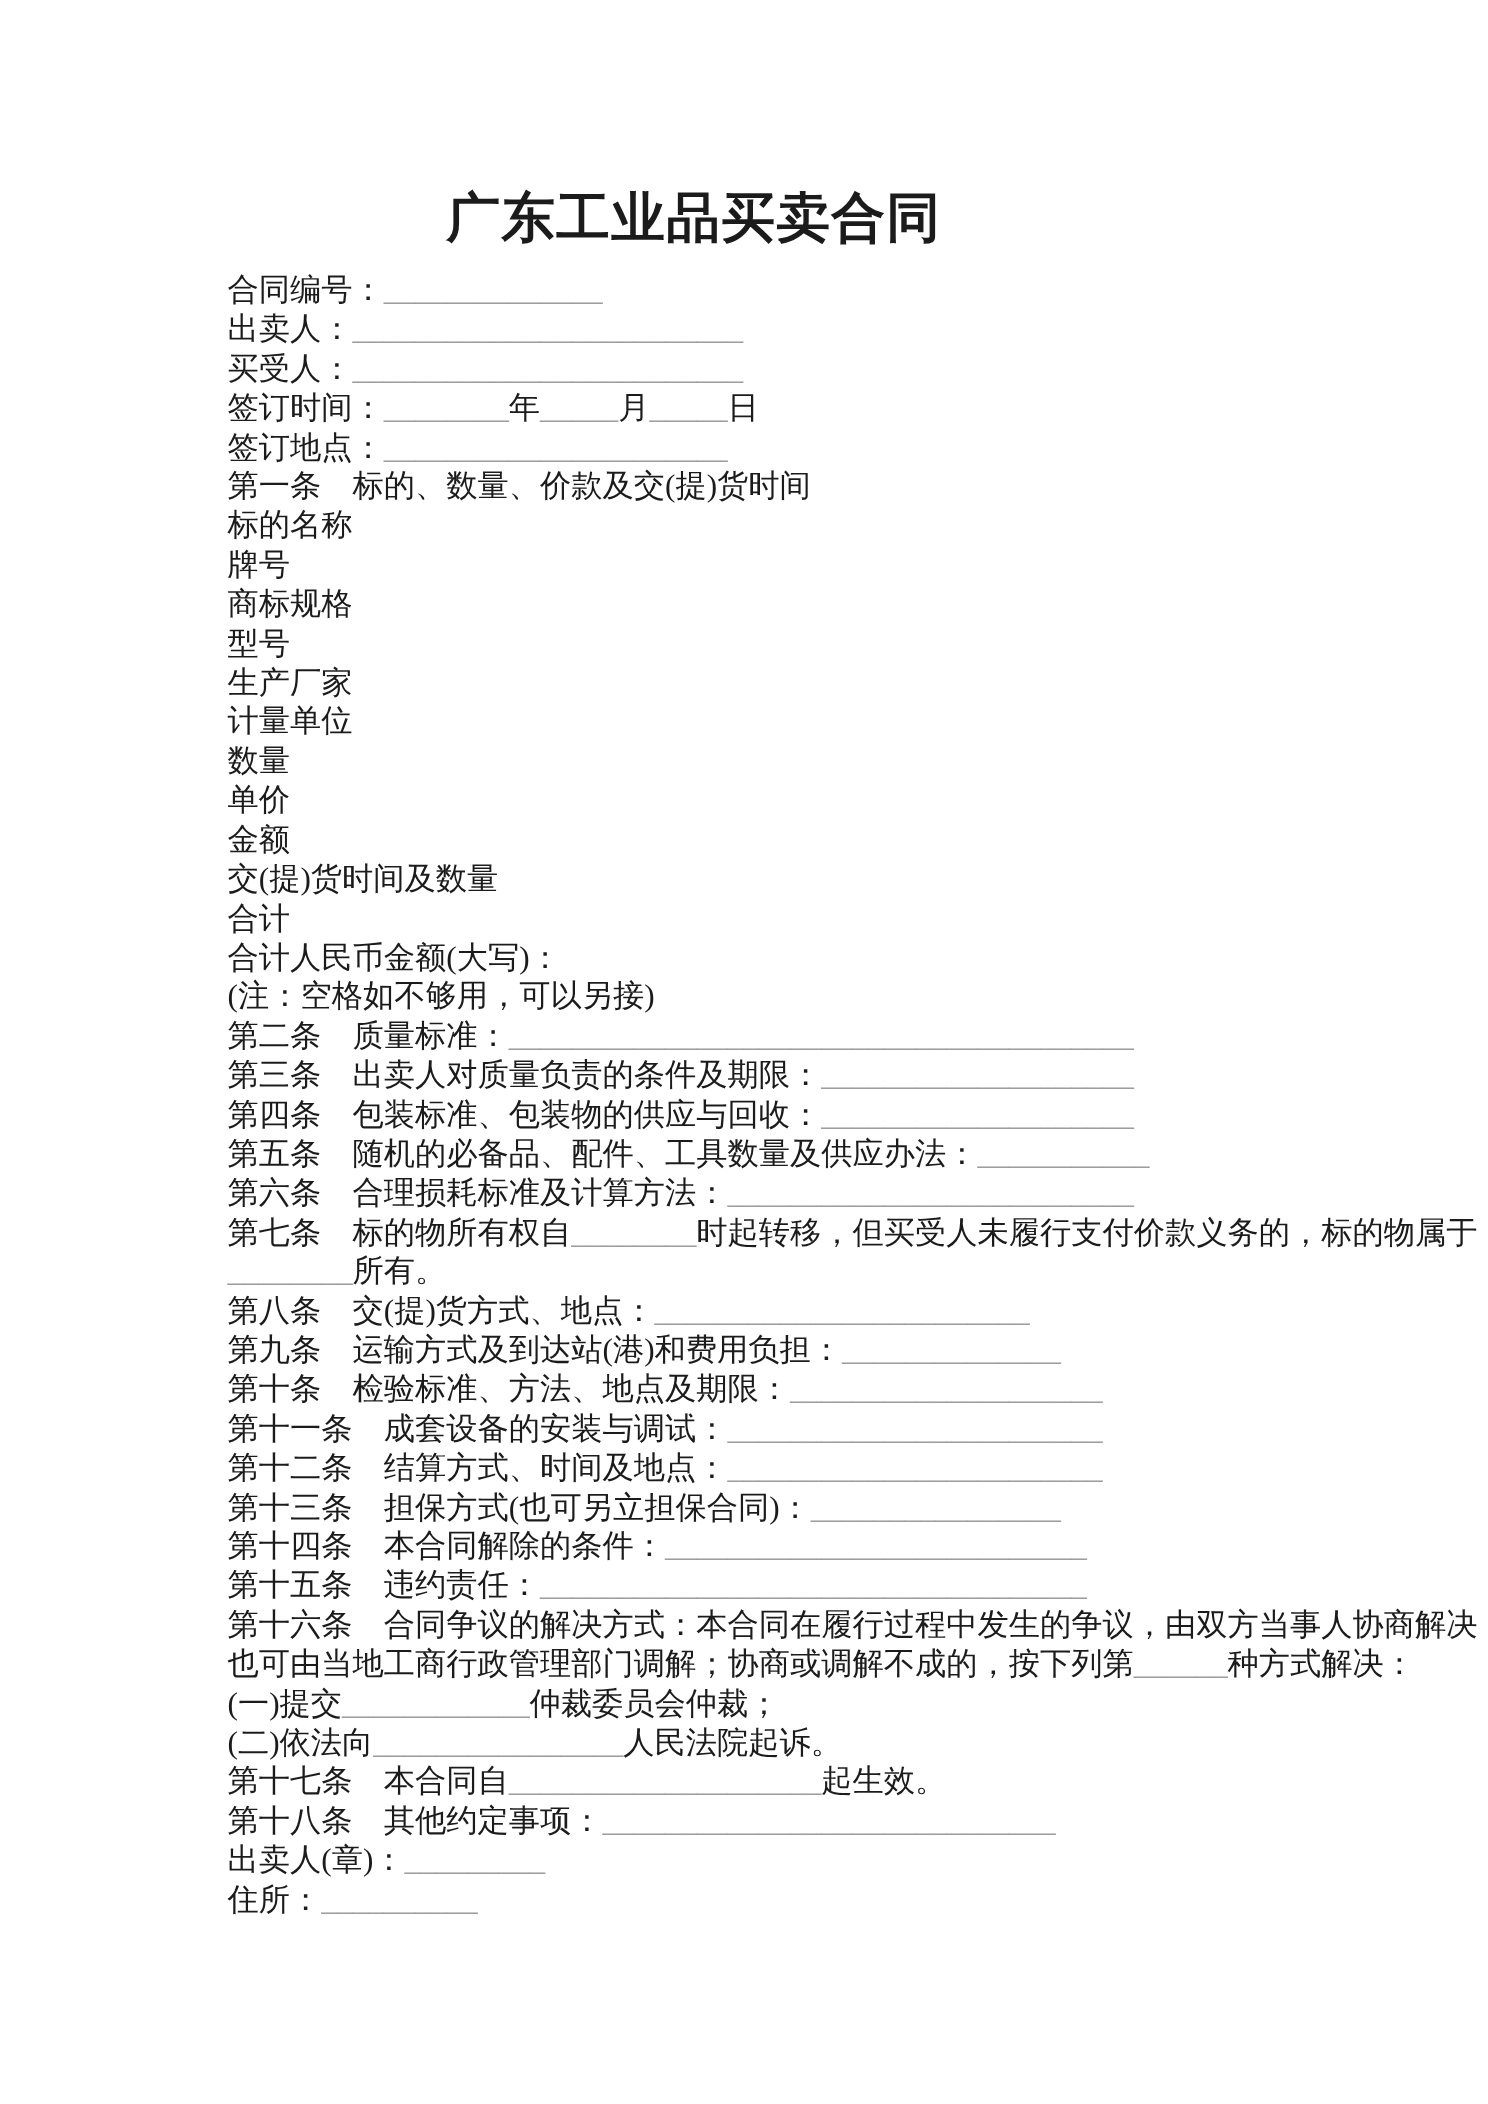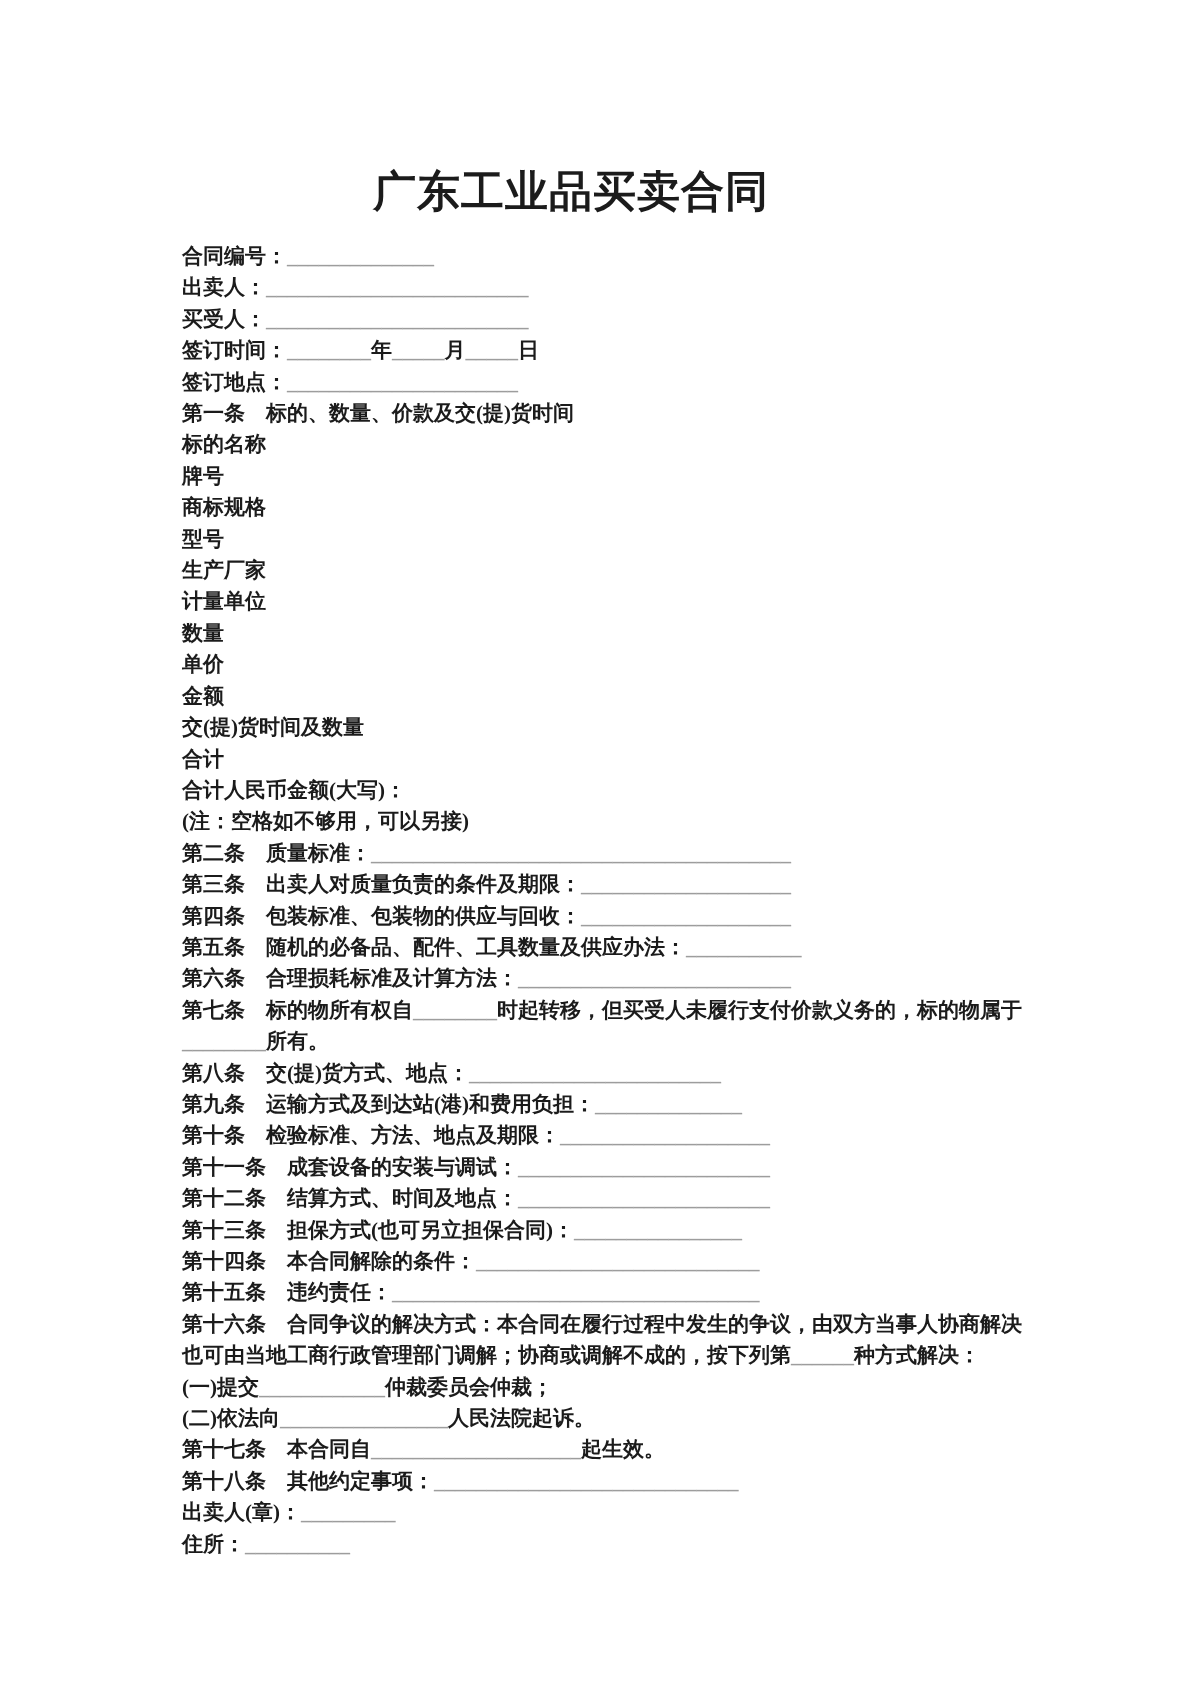--- a/index.html
+++ b/index.html
@@ -14,37 +14,36 @@
     background: #ffffff;
     overflow: hidden;
     font-family: "Liberation Serif", "DejaVu Serif", serif;
     color: #1b1b1b;
   }
   .doc-title {
     position: absolute;
     top: 152px;
     left: 0;
     width: 1110px;
-    margin: 16px;
+    margin: 0;
     text-align: center;
     font-size: 43px;
     line-height: 48px;
     font-weight: bold;
     letter-spacing: 1px;
     white-space: pre;
   }
   .body-lines {
     position: absolute;
-    top: 241px;
+    top: 217px;
     left: 182px;
     width: 880px;
-    font-size: 21px;
+    font-size: 25px;
     line-height: 31.4px;
     white-space: pre;
-    font-weight: bold;
   }
   .line {
     white-space: pre;
   }
   
   .u {
     color: #9d9d9d;
   }
 </style>
 </head>

